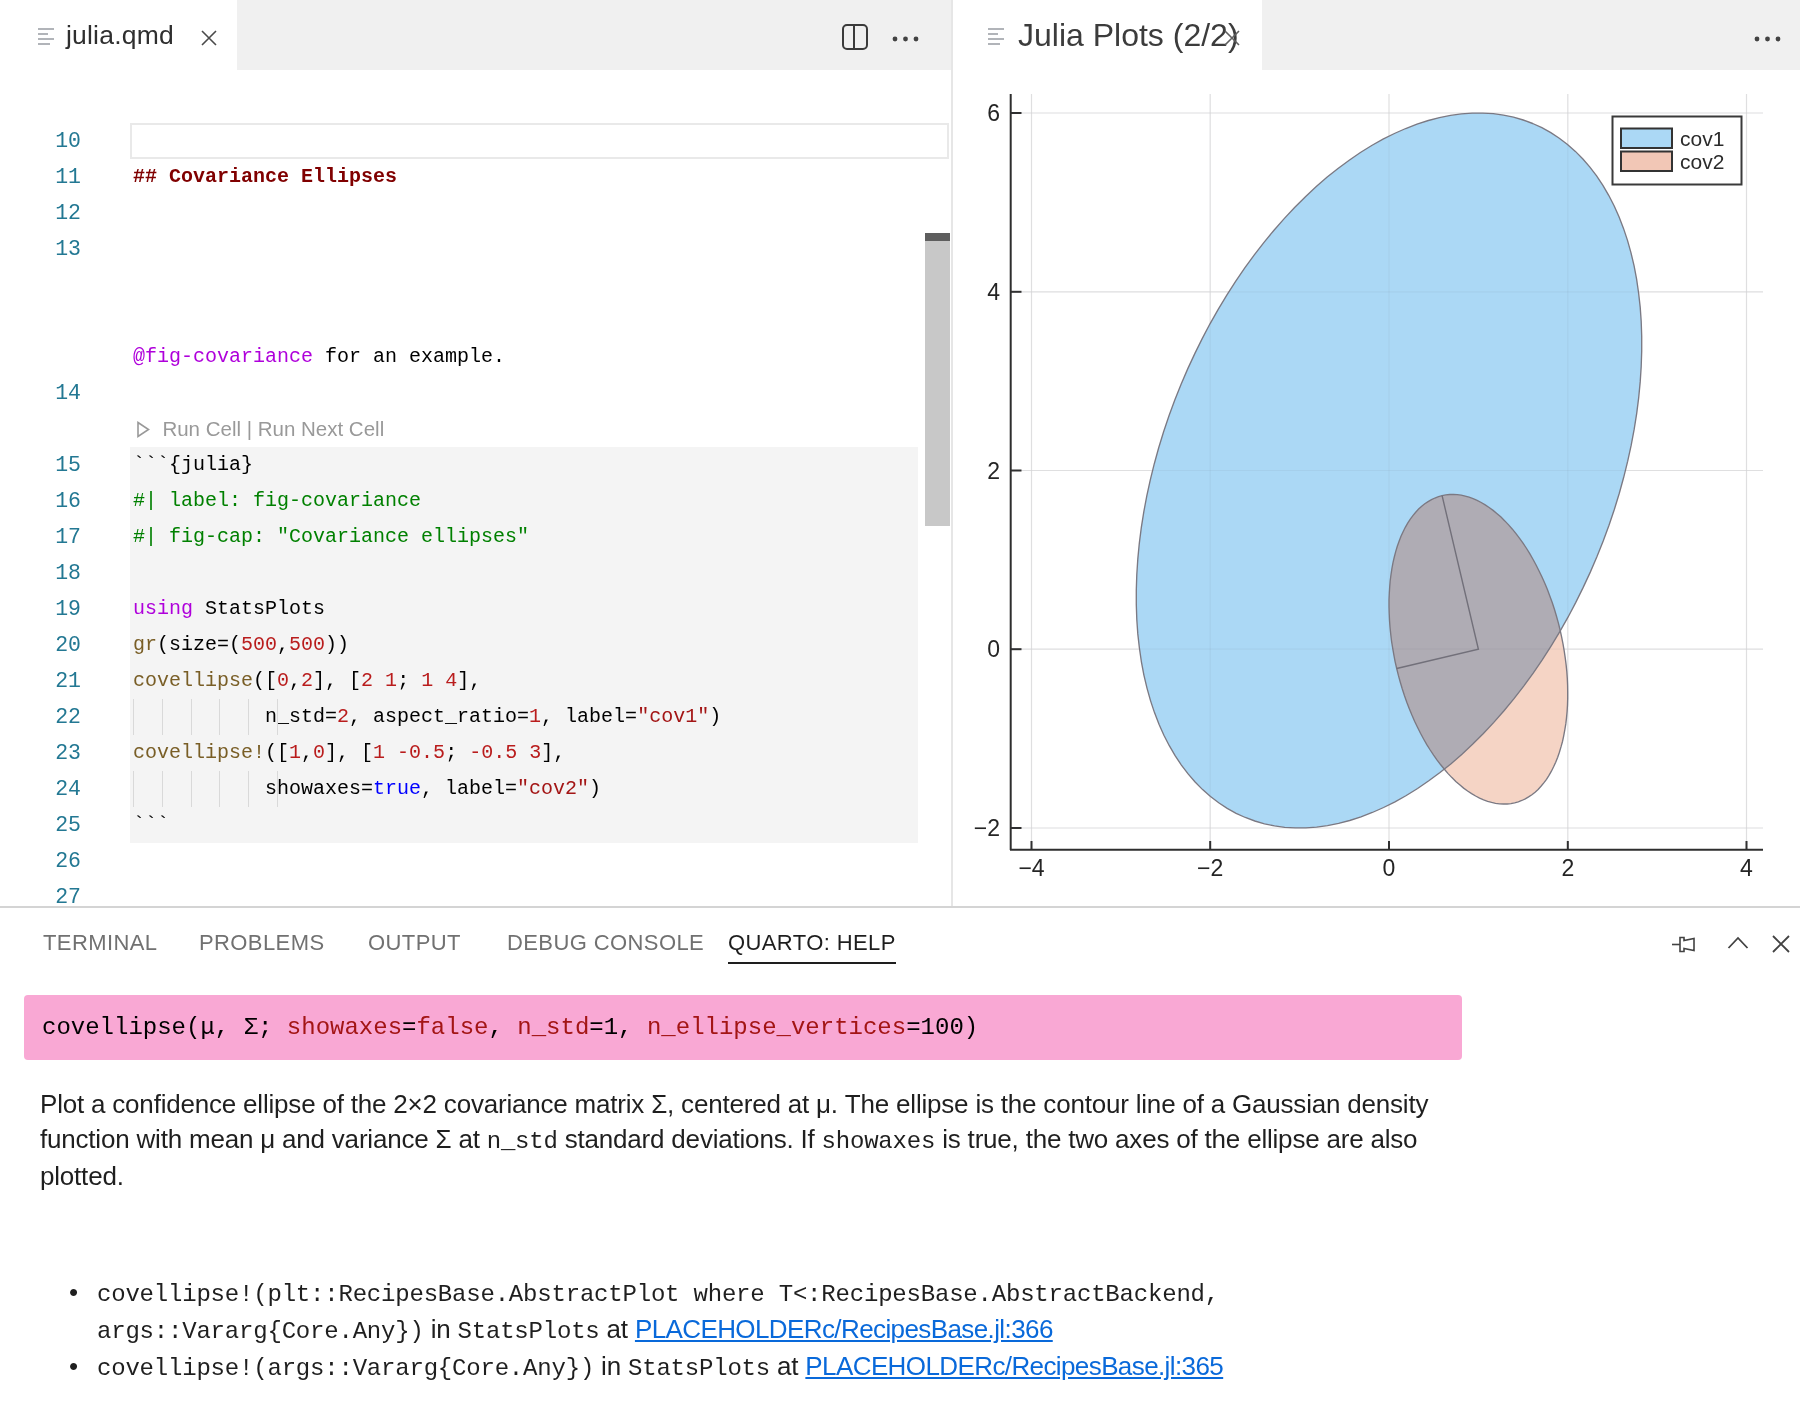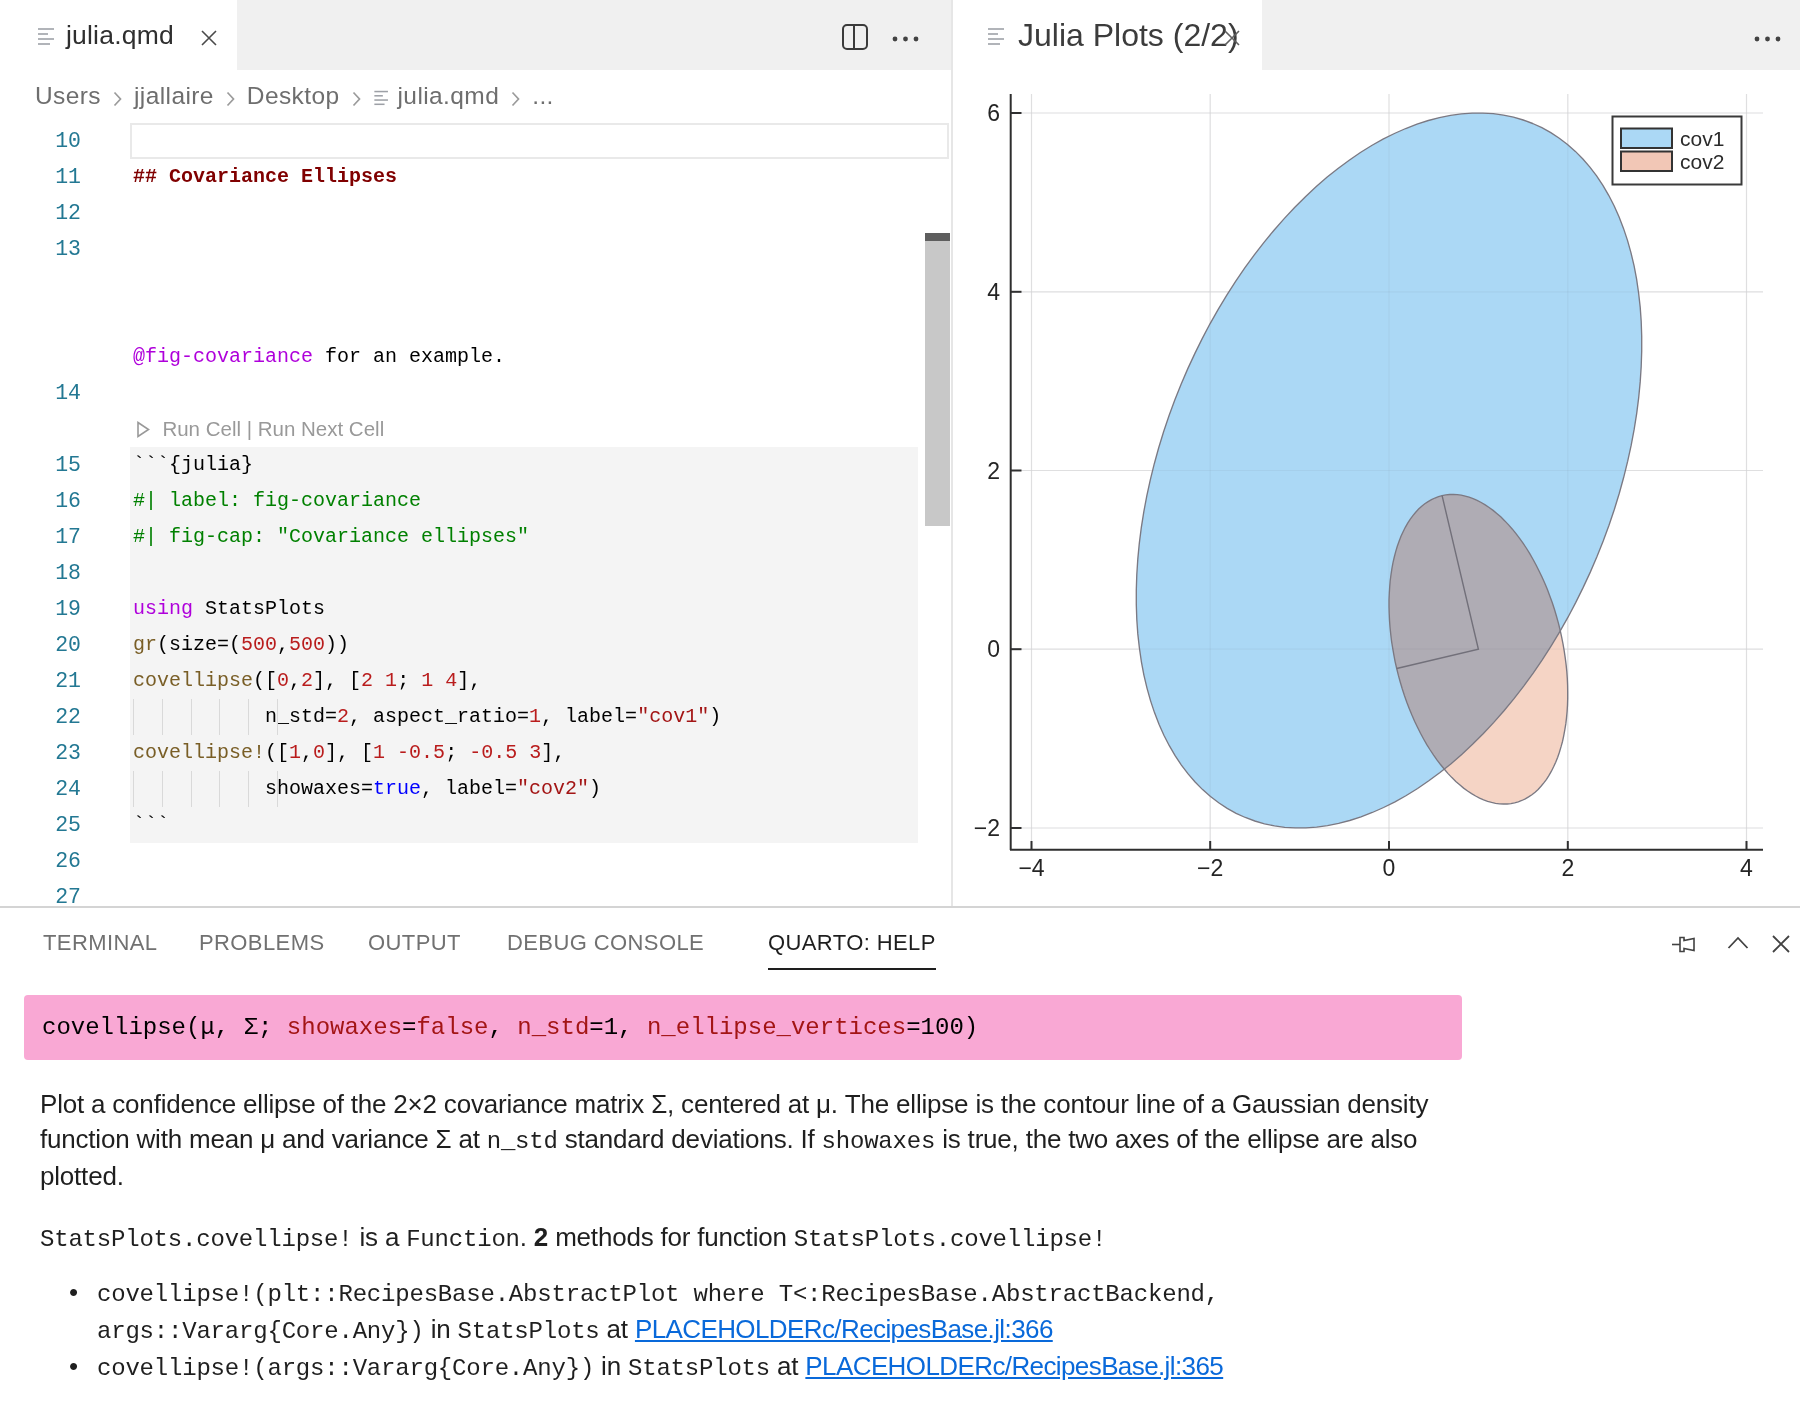--- a/index.html
+++ b/index.html
@@ -42,36 +42,20 @@
 <svg class="abs" style="left:841px;top:23px" width="28" height="28" viewBox="0 0 28 28">
       <rect x="2" y="2" width="24" height="24" rx="4" fill="none" stroke="#3b3b3b" stroke-width="2"></rect>
       <line x1="13" y1="2" x2="13" y2="26" stroke="#3b3b3b" stroke-width="2"></line>
     </svg>
 <svg class="abs" style="left:891px;top:35px" width="34" height="8" viewBox="0 0 34 8">
       <circle cx="4" cy="4" r="2.4" fill="#424242"></circle>
       <circle cx="14.5" cy="4" r="2.4" fill="#424242"></circle>
       <circle cx="25" cy="4" r="2.4" fill="#424242"></circle>
     </svg>
 
-<div class="abs bc" style="left:35px;top:78px;height:36px;line-height:36px;white-space:pre">Users<svg width="9" height="16" viewBox="0 0 9 16" style="margin:0 12px;vertical-align:-3px">
-        <path d="M1.5 1.5 L7.5 8 L1.5 14.5" fill="none" stroke="#9B9B9B" stroke-width="1.7"></path>
-      </svg>jjallaire<svg width="9" height="16" viewBox="0 0 9 16" style="margin:0 12px;vertical-align:-3px">
-        <path d="M1.5 1.5 L7.5 8 L1.5 14.5" fill="none" stroke="#9B9B9B" stroke-width="1.7"></path>
-      </svg>Desktop<svg width="9" height="16" viewBox="0 0 9 16" style="margin:0 12px;vertical-align:-3px">
-        <path d="M1.5 1.5 L7.5 8 L1.5 14.5" fill="none" stroke="#9B9B9B" stroke-width="1.7"></path>
-      </svg><svg width="18" height="17" viewBox="0 0 20 20" style="vertical-align:-2px;margin-right:7px">
-        <g stroke="#9DA0A6" stroke-width="1.8">
-          <line x1="1" y1="3" x2="17" y2="3"></line>
-          <line x1="1" y1="8" x2="11" y2="8"></line>
-          <line x1="1" y1="13" x2="17" y2="13"></line>
-          <line x1="1" y1="18" x2="13" y2="18"></line>
-        </g>
-      </svg>julia.qmd<svg width="9" height="16" viewBox="0 0 9 16" style="margin:0 12px;vertical-align:-3px">
-        <path d="M1.5 1.5 L7.5 8 L1.5 14.5" fill="none" stroke="#9B9B9B" stroke-width="1.7"></path>
-      </svg>...</div>
 
 <div class="abs" style="left:0;top:114px;width:951px;height:792px;overflow:hidden;background:#fff">
   <div class="abs" style="left:130px;top:333px;width:788px;height:396px;background:#F4F4F4"></div>
   <div class="abs" style="left:130px;top:9px;width:819px;height:36px;border:2px solid #E9E9E9"></div>
   <div class="abs" style="left:0;top:-114px;width:951px;height:1020px">
     <div class="gut" style="top:123px">10</div>
 <div class="gut" style="top:159px">11</div>
 <div class="row" style="top:159px"><span class="mh">## Covariance Ellipses</span></div>
 <div class="gut" style="top:195px">12</div>
 <div class="gut" style="top:231px">13</div>
@@ -203,34 +187,33 @@
         <text x="1567.8" y="876" text-anchor="middle" font-size="23" fill="#252525">2</text>
         <text x="1746.5" y="876" text-anchor="middle" font-size="23" fill="#252525">4</text>
 </svg>
 </div>
 
 <div class="abs" style="left:0;top:906px;width:1800px;height:500px;background:#fff;border-top:2px solid #D4D4D4"></div>
 <div class="ptab" style="left:43px">TERMINAL</div>
 <div class="ptab" style="left:199px">PROBLEMS</div>
 <div class="ptab" style="left:368px">OUTPUT</div>
 <div class="ptab" style="left:507px">DEBUG CONSOLE</div>
-<div class="ptab" style="left:768px;color:#1e1e1e;border-bottom:2px solid #1e1e1e;padding-bottom:12px">QUARTO: HELP</div>
+<div class="ptab" style="left:728px;color:#1e1e1e;border-bottom:2px solid #1e1e1e;padding-bottom:6px">QUARTO: HELP</div>
 <svg class="abs" style="left:1671px;top:931px" width="27" height="27" viewBox="0 0 27 27">
       <g stroke="#424242" stroke-width="1.6" fill="none">
         <line x1="1" y1="13.5" x2="9" y2="13.5"></line>
         <path d="M9 6.5 L13 6.5 L13 9.5 L23 7.5 L23 19.5 L13 17.5 L13 20.5 L9 20.5 Z"></path>
       </g>
     </svg>
 <svg class="abs" style="left:1727px;top:936px" width="22" height="14" viewBox="0 0 22 14">
       <path d="M1.5 12 L11 2 L20.5 12" fill="none" stroke="#424242" stroke-width="1.8"></path>
     </svg>
 <svg class="abs" style="left:1772px;top:935px" width="18" height="18" viewBox="0 0 18 18">
       <path d="M1 1 L17 17 M17 1 L1 17" stroke="#424242" stroke-width="1.8"></path>
     </svg>
 <div class="abs mono2" style="left:24px;top:995px;width:1438px;height:65px;line-height:65px;background:#f9a8d4;border-radius:4px;padding-left:18px;white-space:pre">covellipse(μ, Σ; <span class="red">showaxes</span>=<span class="red">false</span>, <span class="red">n_std</span>=1, <span class="red">n_ellipse_vertices</span>=100)</div>
 <div class="abs body2" style="left:40px;top:1087px;width:1500px;line-height:35px">Plot a confidence ellipse of the 2×2 covariance matrix Σ, centered at μ. The ellipse is the contour line of a Gaussian density<br>function with mean μ and variance Σ at <span class="mono2">n_std</span> standard deviations. If <span class="mono2">showaxes</span> is true, the two axes of the ellipse are also<br>plotted.</div>
-<div class="abs body2" style="left:40px;top:1220px;line-height:35px;white-space:pre"><span class="mono2">StatsPlots.covellipse!</span> is a <span class="mono2">Function</span>. <b>2</b> methods for function <span class="mono2">StatsPlots.covellipse!</span></div>
 <div class="abs body2" style="left:69px;top:1275px;line-height:35.4px">•</div>
 <div class="abs body2" style="left:97px;top:1275px;line-height:35.4px;white-space:pre"><span class="mono2">covellipse!(plt::RecipesBase.AbstractPlot where T&lt;:RecipesBase.AbstractBackend,</span>
 <span class="mono2">args::Vararg{Core.Any})</span> in <span class="mono2">StatsPlots</span> at <a class="lnk" href="#">PLACEHOLDERc/RecipesBase.jl:366</a></div>
 <div class="abs body2" style="left:69px;top:1349px;line-height:35px">•</div>
 <div class="abs body2" style="left:97px;top:1349px;line-height:35px;white-space:pre"><span class="mono2">covellipse!(args::Vararg{Core.Any})</span> in <span class="mono2">StatsPlots</span> at <a class="lnk" href="#">PLACEHOLDERc/RecipesBase.jl:365</a></div>
 
 </div>
 </body></html>

